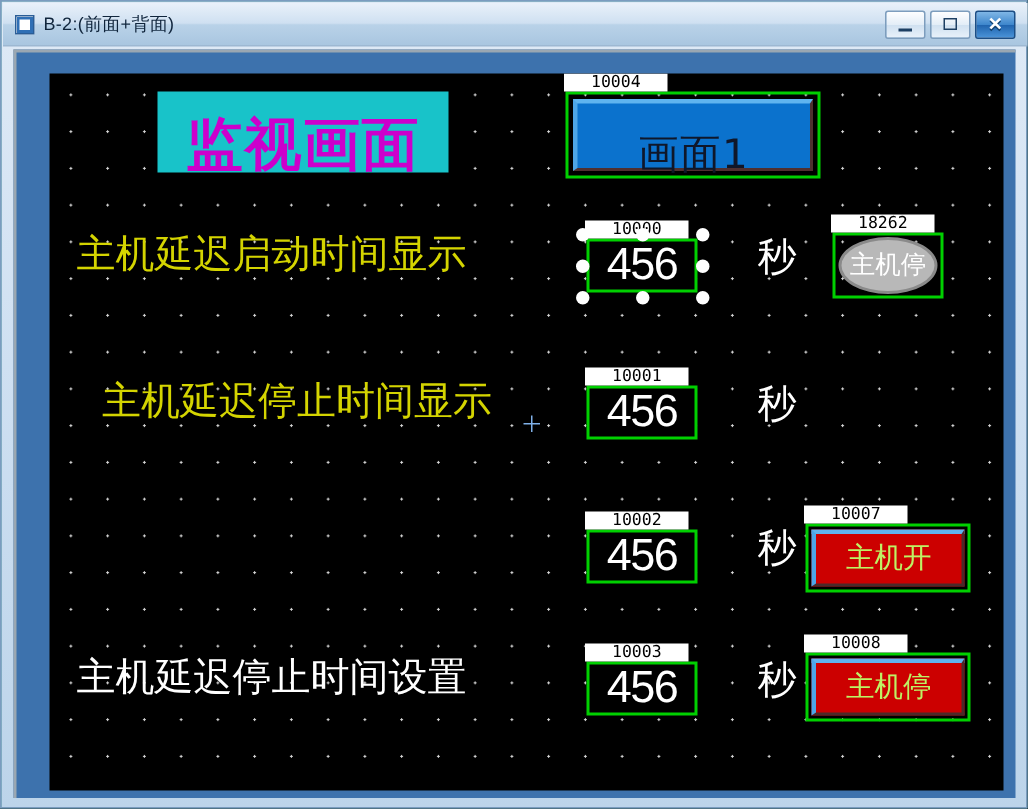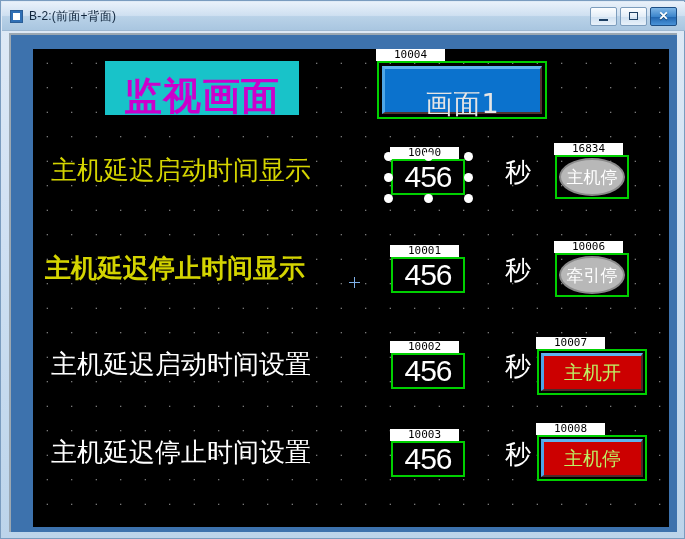--- a/index.html
+++ b/index.html
@@ -107,21 +107,21 @@
     position:absolute;left:5px;top:5px;right:5px;bottom:5px;
     background:#0b72cd;
     border-top:3px solid #5fb4ef;
     border-left:3px solid #4ea6e8;
     border-right:2px solid #503030;
     border-bottom:2px solid #503030;
     box-sizing:border-box;
     display:flex;align-items:center;justify-content:center;
   }
   .screen-btn span{
-    color:#e5e5e5;font-size:27px;line-height:1;
+    color:#0f172a;font-size:27px;line-height:1;
     font-family:"DejaVu Sans",sans-serif;letter-spacing:1px;margin-top:25px;
   }
 
   
   .row-label{
     font-family:"DejaVu Sans",sans-serif;
     font-size:26px;line-height:1;white-space:nowrap;
   }
   .row-label.yellow{color:#d4d400;}
   .row-label.white{color:#ffffff;}
@@ -246,47 +246,39 @@
           <div class="handle" style="left:73px;top:14px;"></div>
           <div class="handle" style="left:-7px;top:35px;"></div>
           <div class="handle" style="left:33px;top:35px;"></div>
           <div class="handle" style="left:73px;top:35px;"></div>
         </div>
 
         <div class="obj unit" style="left:472px;top:110px;">秒</div>
 
         <div class="obj oval-wrap" style="left:522px;top:106px;">
           <div class="selbox-green"></div>
-          <div class="tag">16834</div>
+          <div class="tag">18262</div>
           <div class="oval">
             <span>主机停</span>
           </div>
         </div>
 
-        <div class="obj row-label yellow" style="left:12px;top:206px;font-weight:bold;">主机延迟停止时间显示</div>
+        <div class="obj row-label yellow" style="left:35px;top:206px;">主机延迟停止时间显示</div>
         <div class="crosshair" style="left:316px;top:228px;"></div>
 
         <div class="obj" style="left:358px;top:208px;">
           <div class="num-box">
             <span>456</span>
           </div>
           <div class="tag">10001</div>
         </div>
 
         <div class="obj unit" style="left:472px;top:208px;">秒</div>
 
-        <div class="obj oval-wrap" style="left:522px;top:204px;">
-          <div class="selbox-green"></div>
-          <div class="tag">10006</div>
-          <div class="oval">
-            <span>牵引停</span>
-          </div>
-        </div>
-
-        <div class="obj row-label white" style="left:18px;top:302px;">主机延迟启动时间设置</div>
+
 
         <div class="obj" style="left:358px;top:304px;">
           <div class="num-box">
             <span>456</span>
           </div>
           <div class="tag">10002</div>
         </div>
 
         <div class="obj unit" style="left:472px;top:304px;">秒</div>
 

